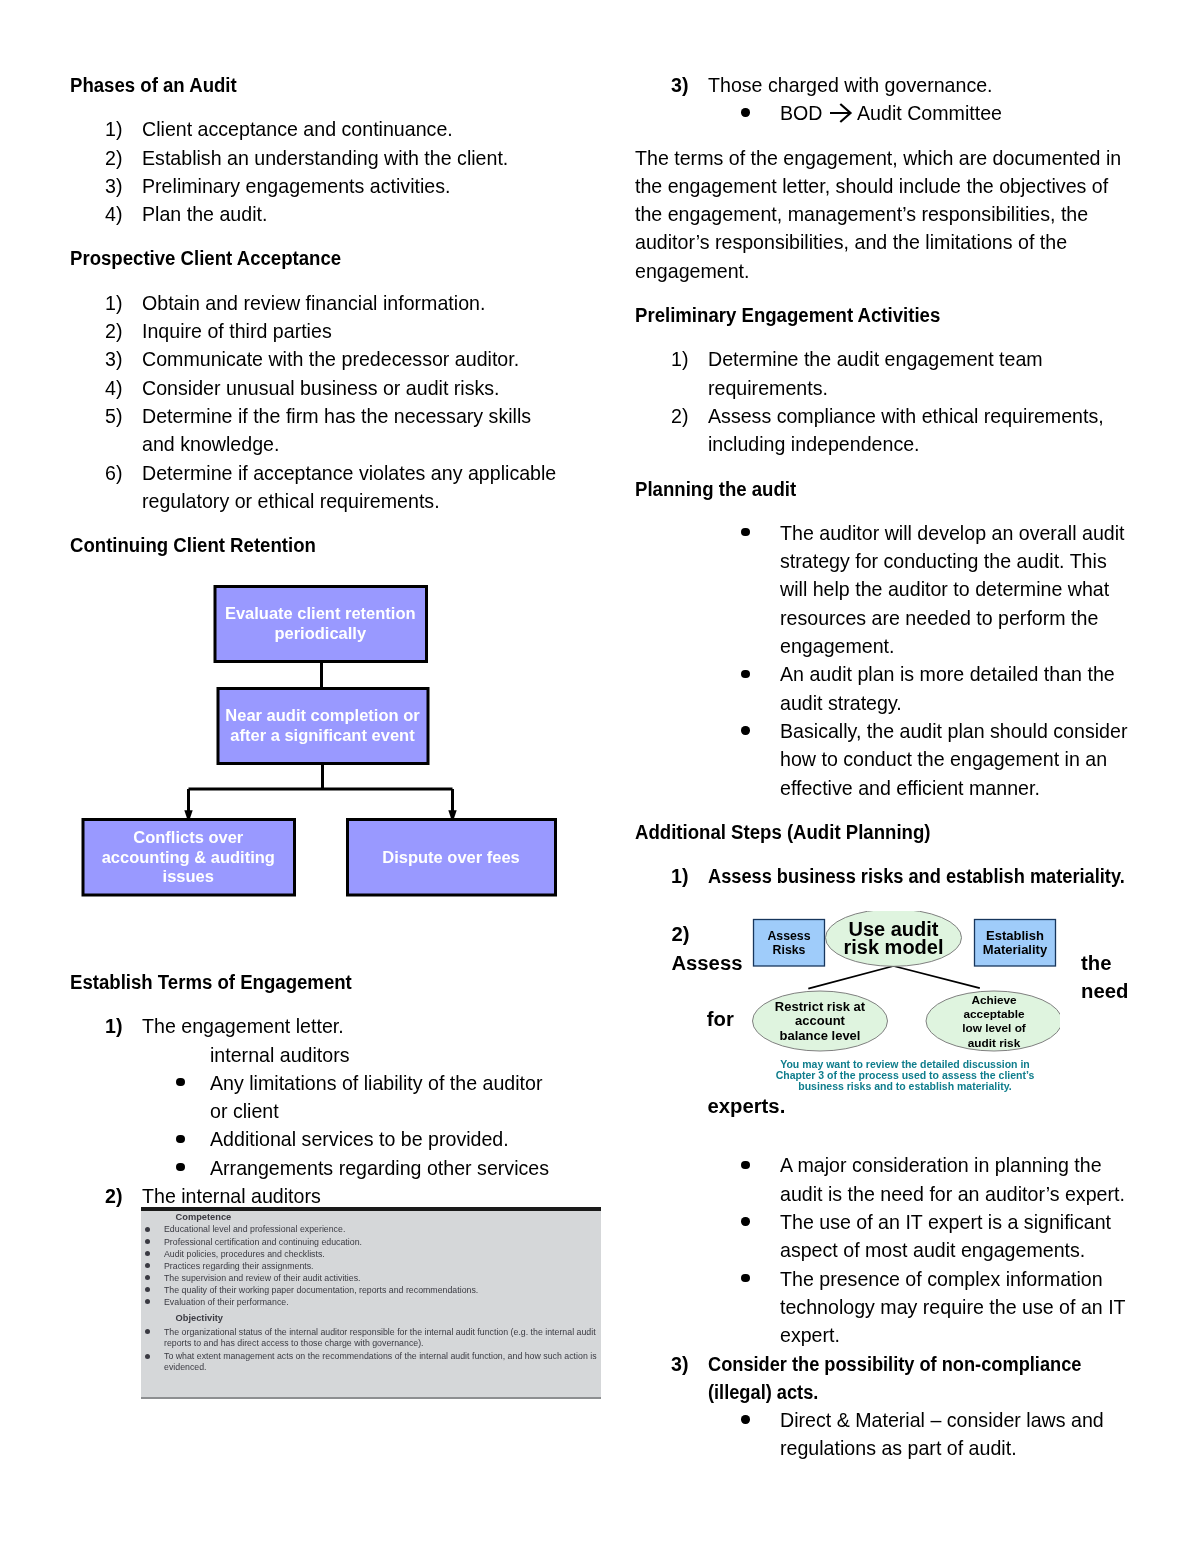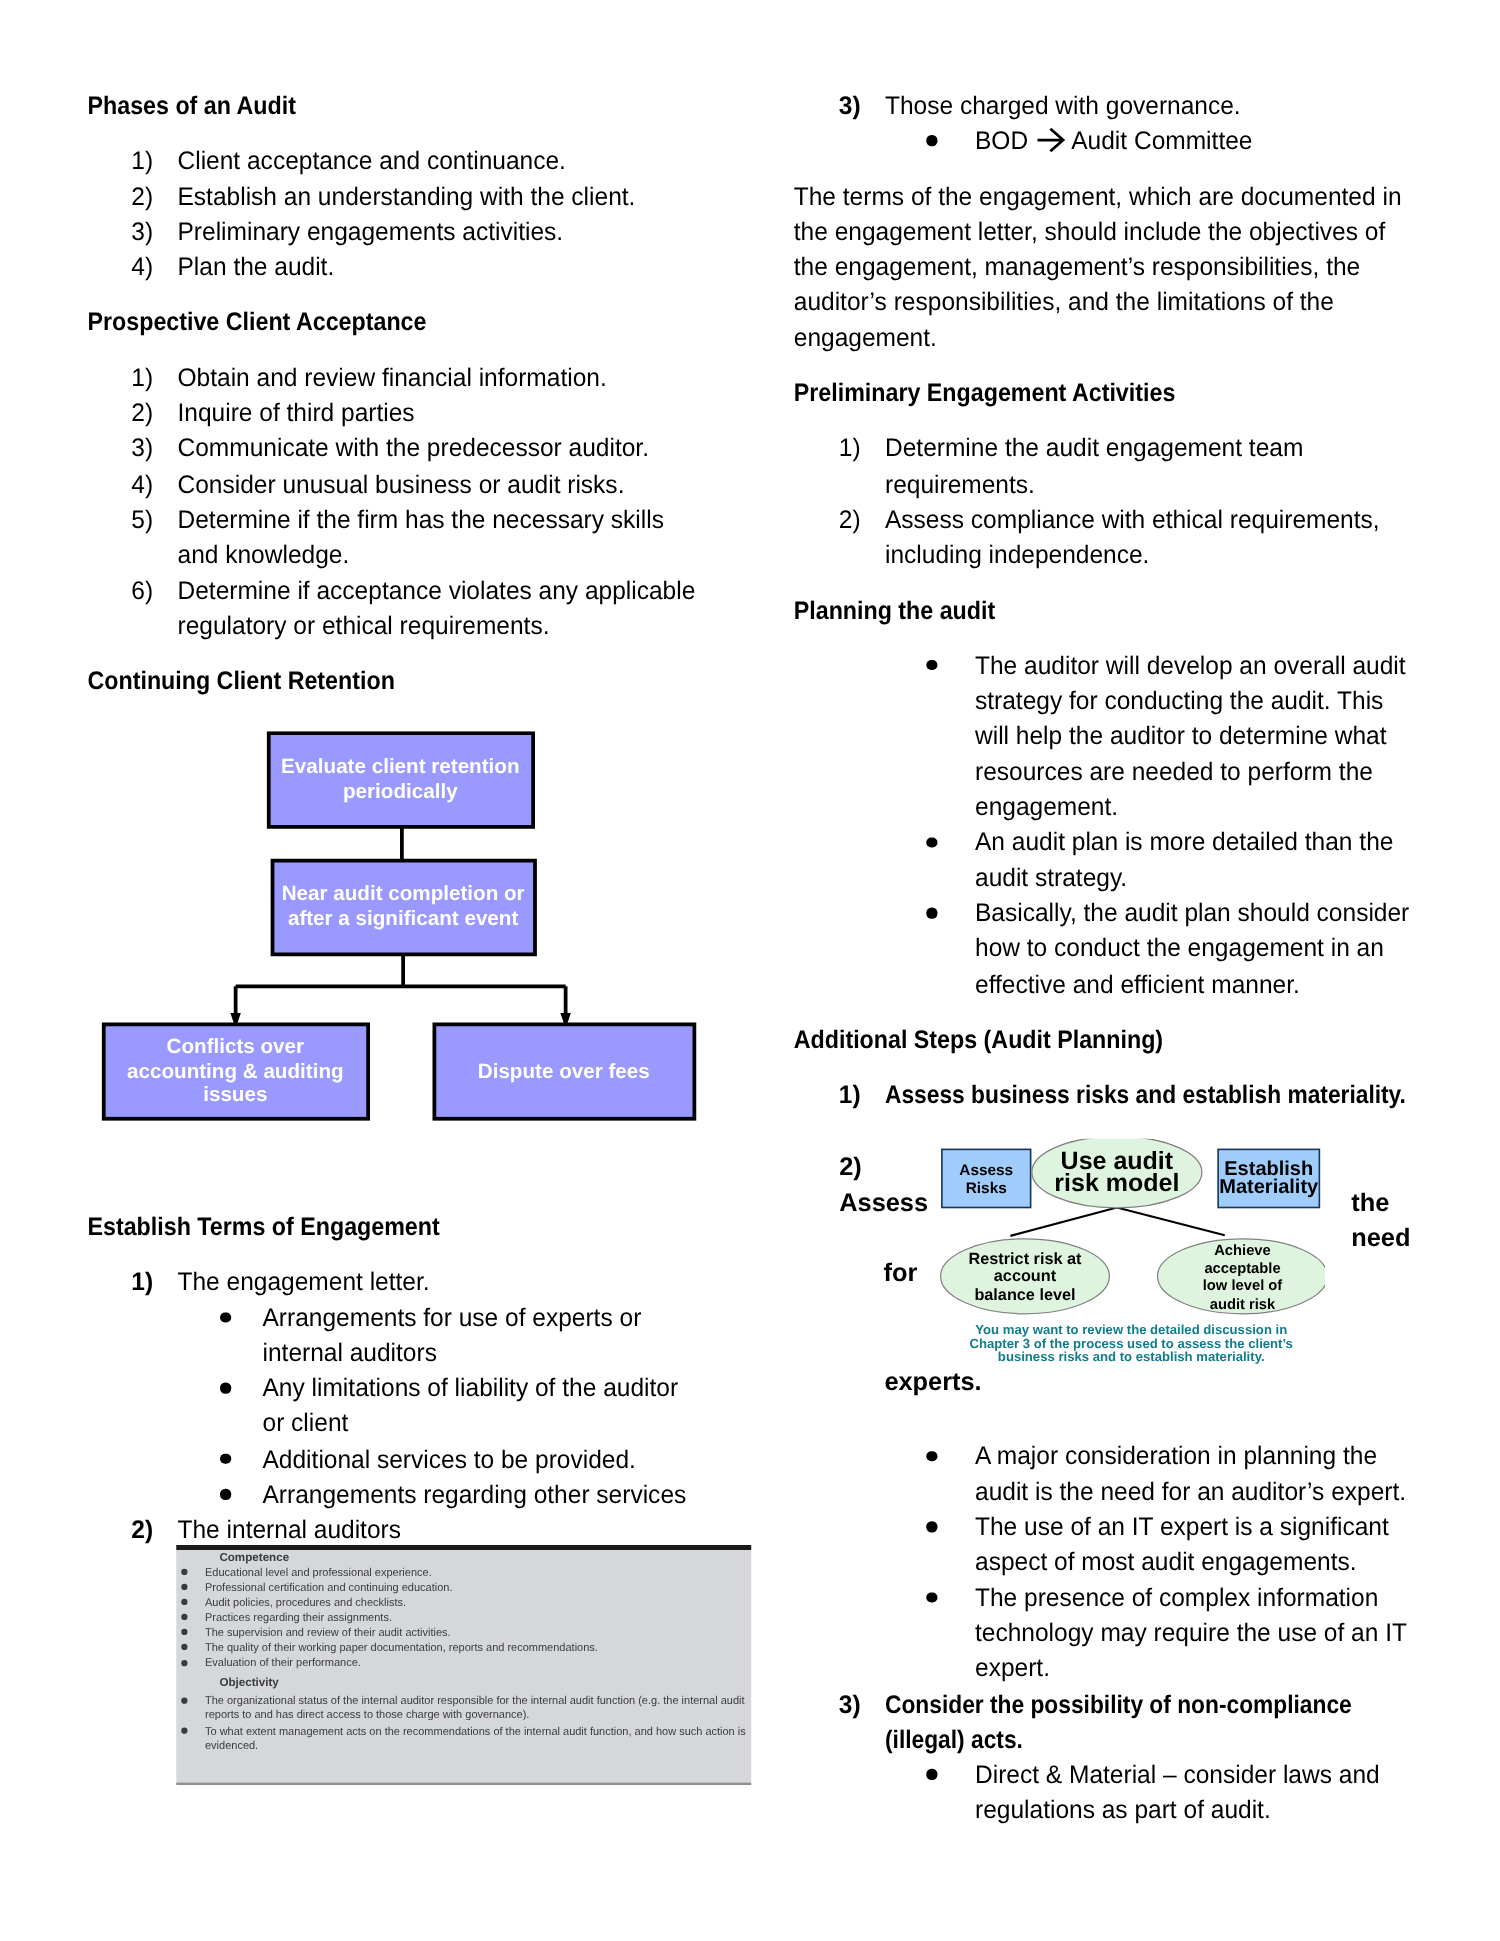--- a/index.html
+++ b/index.html
@@ -25,21 +25,21 @@
   .colR .ind1{padding-left:73.2px;}
   .colR .ind2{padding-left:145px;}
   .colR .num{left:36.4px;}
   .colR .bul{left:106.3px;}
   .arrowicon{display:inline-block;width:24px;height:24px;vertical-align:-5px;margin:0 4px 0 5px;}
   .step2wrap{position:relative;height:261px;}
   .diagwrap{position:absolute;left:115px;top:21px;width:312px;height:185px;}
   .dlbl{position:absolute;text-align:center;font-weight:bold;white-space:pre-line;
         display:flex;align-items:center;justify-content:center;color:#000;}
   .db1{left:3.5px;top:8.5px;width:71px;height:46.5px;font-size:12.3px;line-height:14.2px;}
-  .db2{left:224.5px;top:8.5px;width:81px;height:46.5px;font-size:16px;line-height:14.2px;}
+  .db2{left:224.5px;top:8.5px;width:81px;height:46.5px;font-size:13px;line-height:14.2px;}
   .de1{left:76px;top:-1px;width:135px;height:56px;font-size:20px;line-height:18.5px;}
   .de2{left:2.5px;top:80px;width:135px;height:60px;font-size:13px;line-height:14.2px;}
   .de3{left:176px;top:80px;width:136px;height:60px;font-size:11.8px;line-height:14.2px;}
   .dcap{position:absolute;left:10px;top:148px;width:290px;text-align:center;white-space:pre-line;
         font-size:10.5px;line-height:11px;font-weight:bold;color:#0F7D8C;}
   .w2{position:absolute;font-size:20.3px;font-weight:bold;height:28.3px;line-height:28.3px;white-space:pre;}
   .w2a{left:36.4px;top:30px;}
   .w2b{left:36.4px;top:58.3px;}
   .w2c{left:446px;top:58.3px;}
   .w2d{left:446px;top:86.6px;}
@@ -140,21 +140,20 @@
 <div class="fbox fb4">Dispute over fees</div>
 </div>
 <div class="gap2"></div>
 <div class="ln hd"><span class="t">Establish Terms of Engagement</span></div>
 <div class="gap"></div>
 <div class="row">
   <div class="ln ind1"><span class="num numb">1)</span><span class="t">The engagement letter.</span></div>
 </div>
 <div>
 <div class="row">
-  <div class="ln ind2"><span class="bul"></span><span class="t">Arrangements for use of experts or</span></div>
   <div class="ln ind2"><span class="t">internal auditors</span></div>
 </div>
 <div class="row">
   <div class="ln ind2"><span class="bul"></span><span class="t">Any limitations of liability of the auditor</span></div>
   <div class="ln ind2"><span class="t">or client</span></div>
 </div>
 <div class="row">
   <div class="ln ind2"><span class="bul"></span><span class="t">Additional services to be provided.</span></div>
 </div>
 <div class="row">

